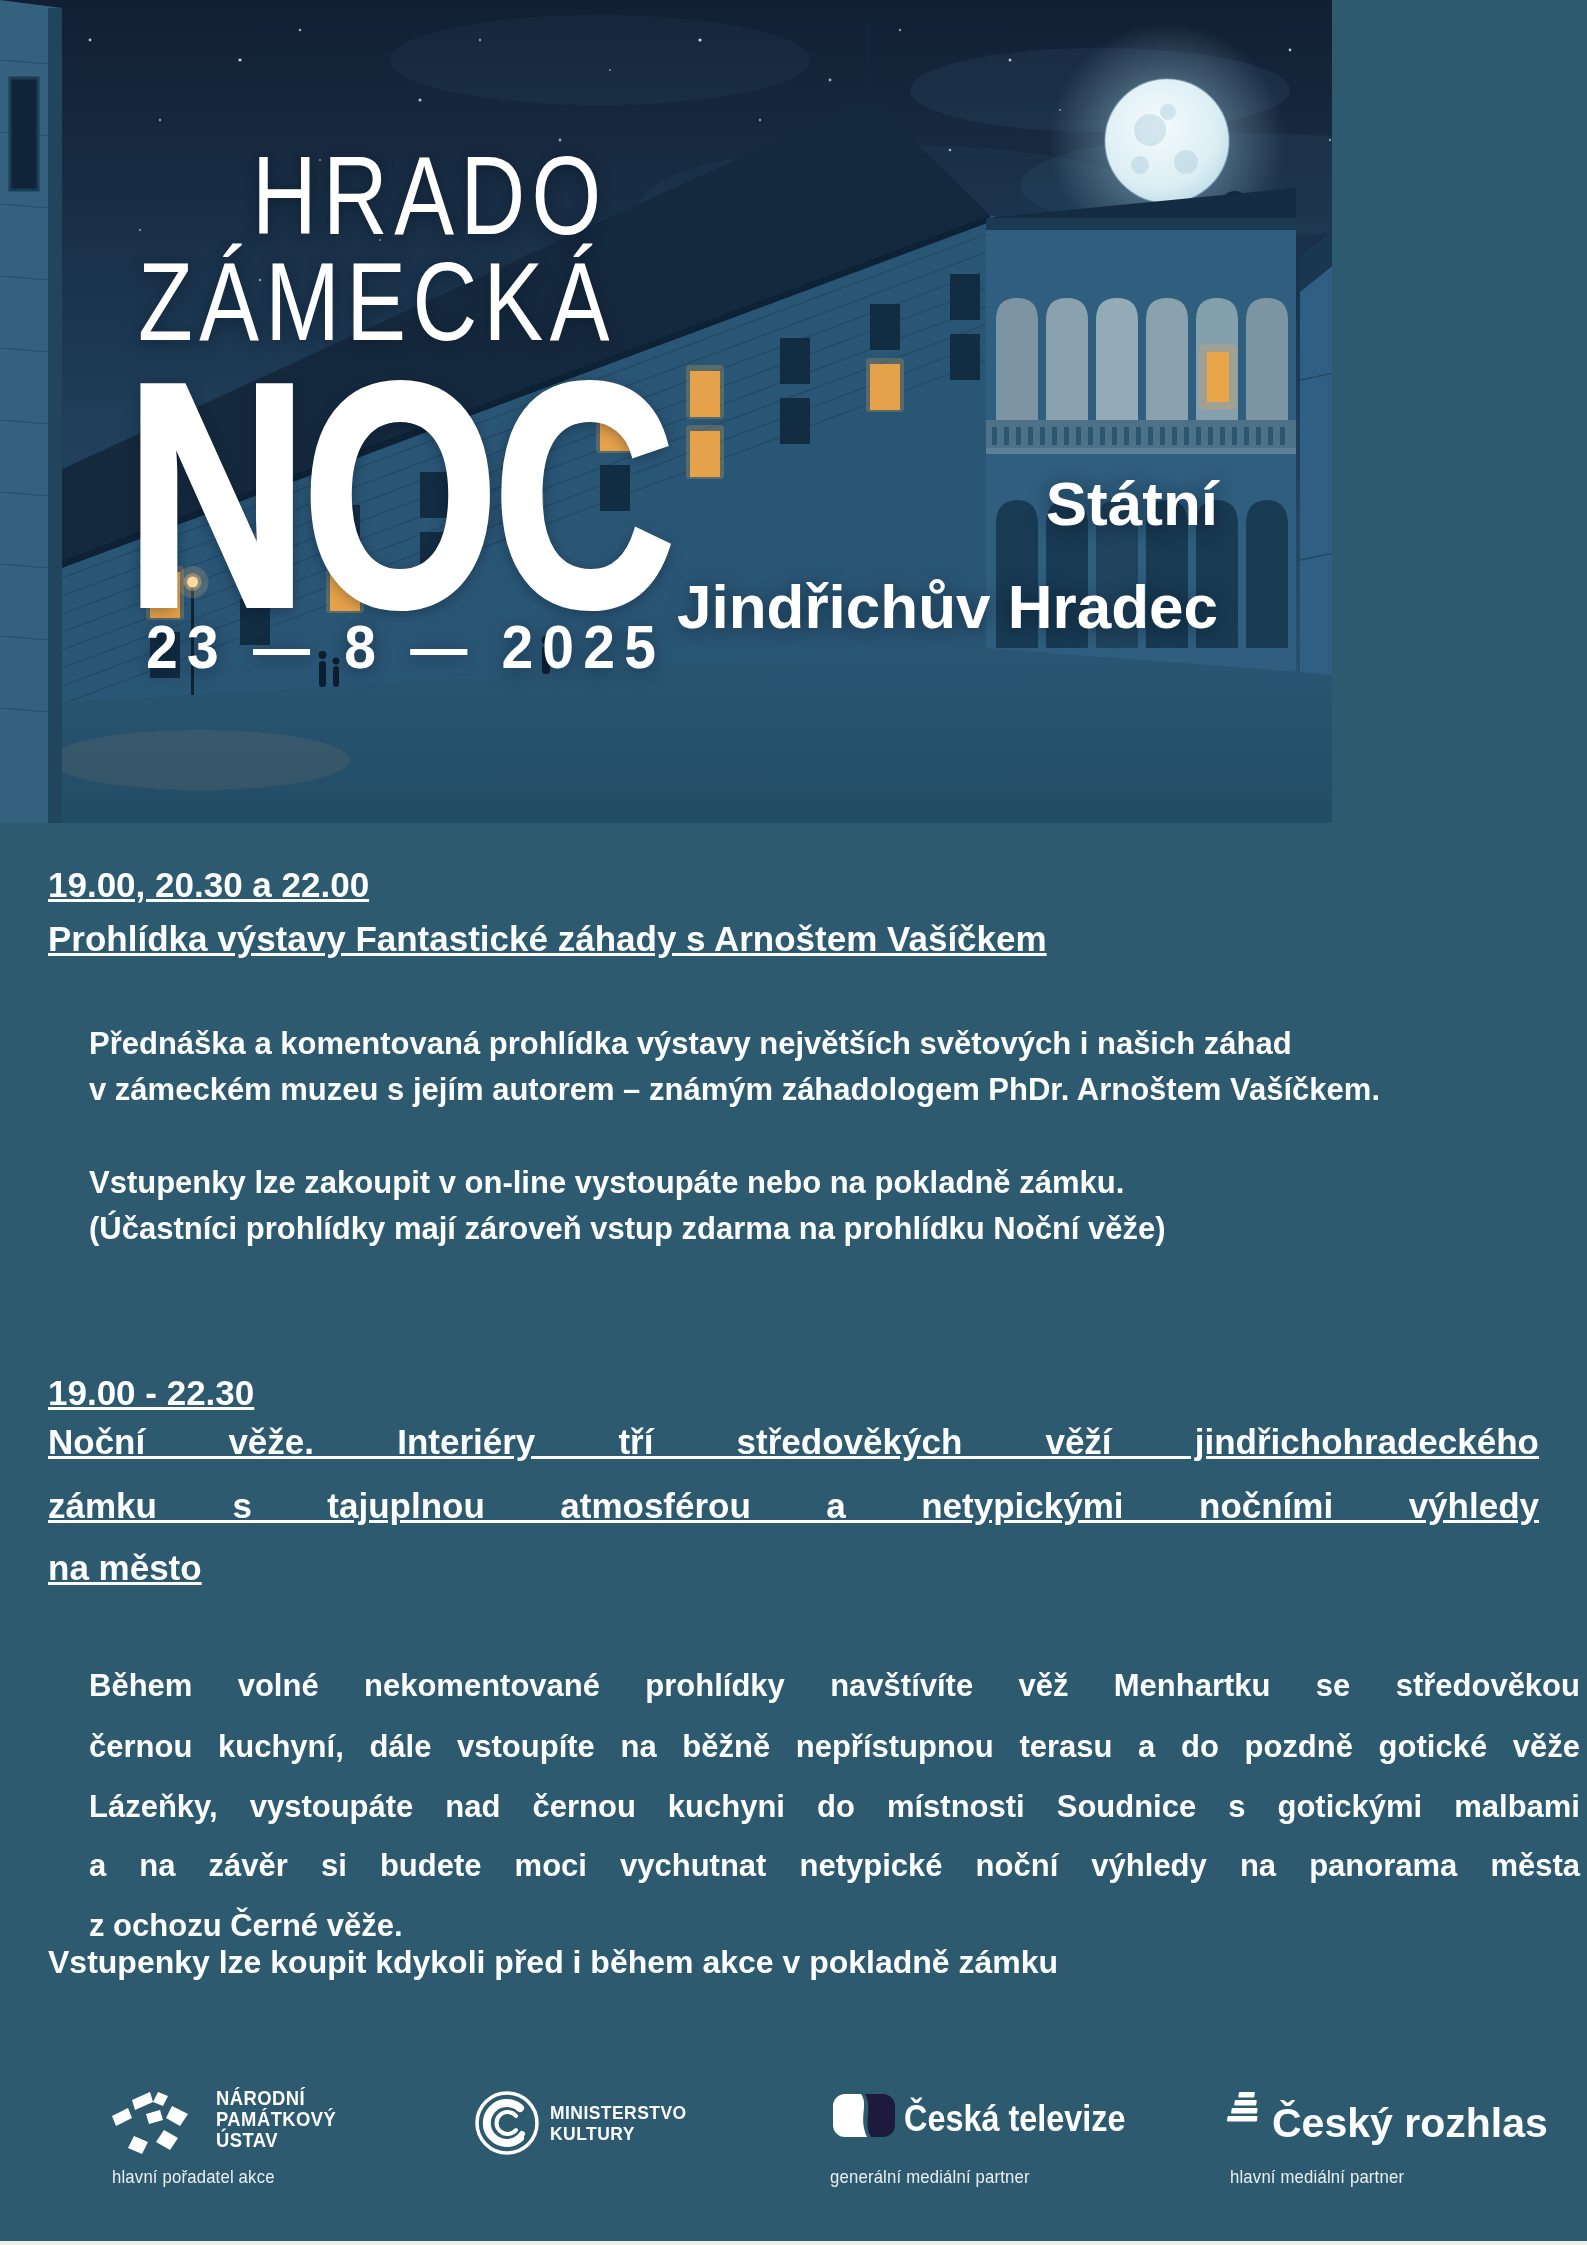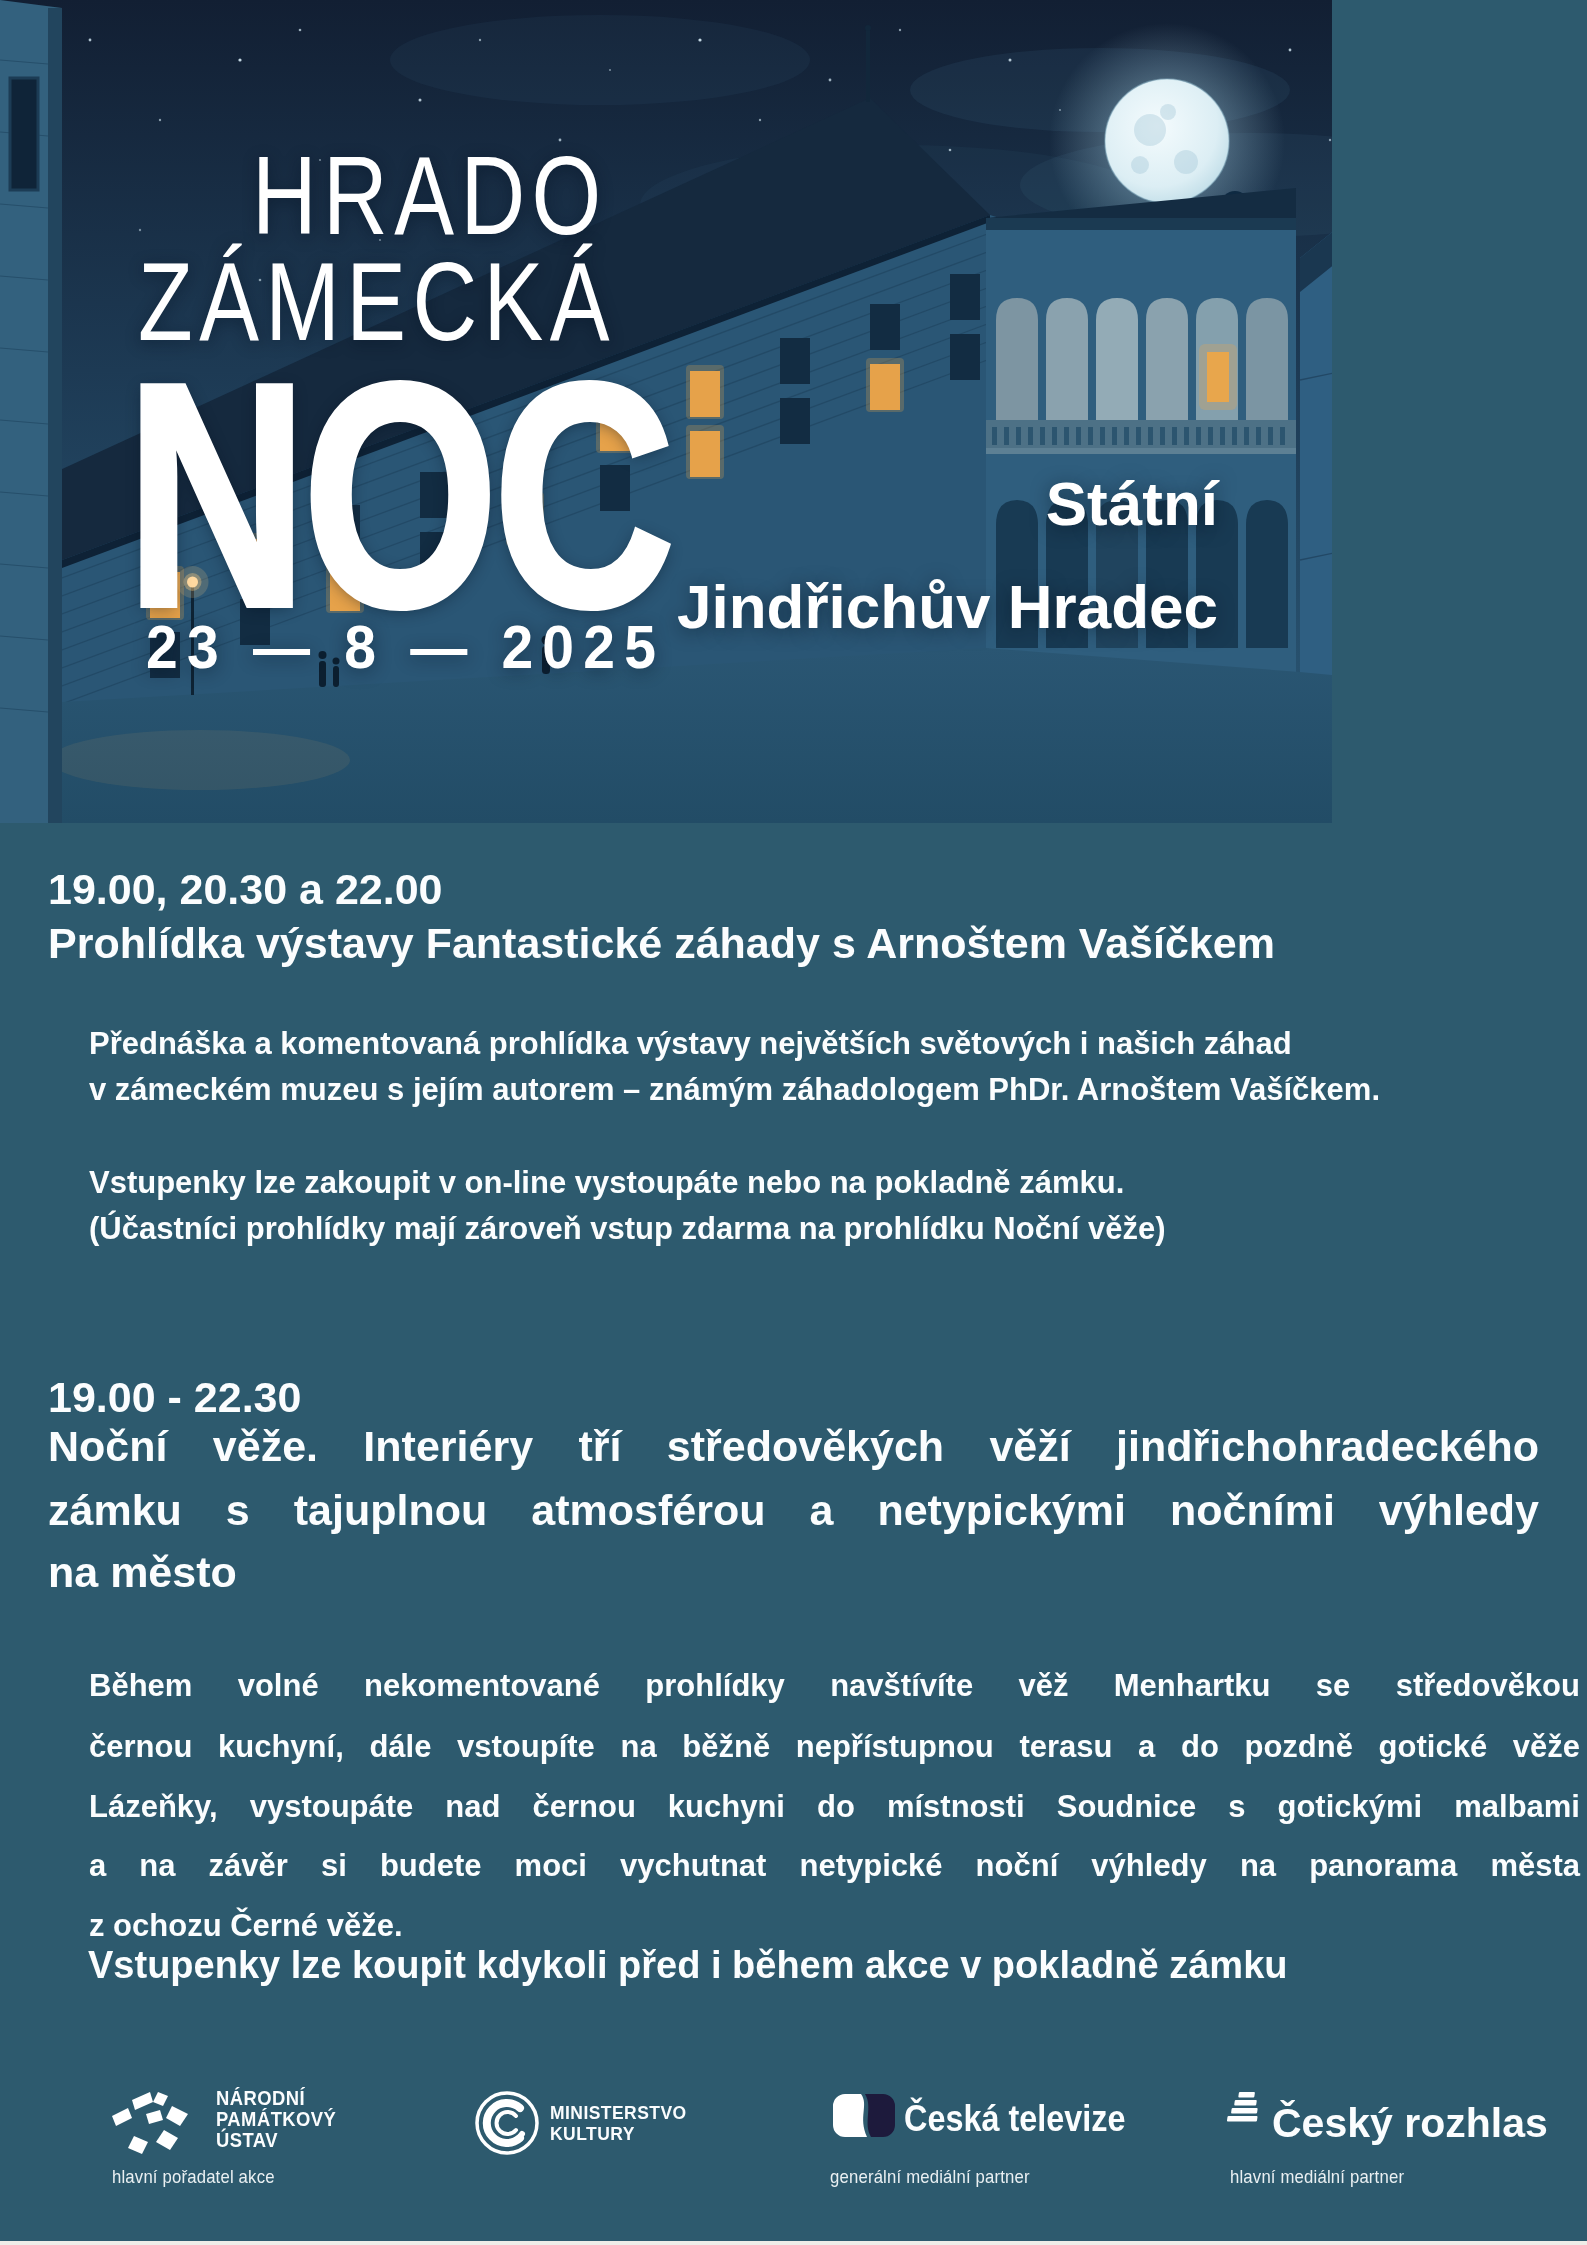--- a/index.html
+++ b/index.html
@@ -21,23 +21,23 @@
     -webkit-text-stroke:6px #ffffff;
     transform:scaleX(.79);transform-origin:left top;line-height:1;}
   .t-date{left:146px;top:616px;font-size:62px;font-weight:700;letter-spacing:10px;
     transform:scaleX(.92);transform-origin:left top;line-height:1;}
   .venue{position:absolute;top:452px;right:114px;text-align:right;
     font-size:62px;font-weight:700;line-height:103px;color:#ffffff;
     text-shadow:0 3px 18px rgba(4,16,30,.5);}
   
   .line{position:absolute;left:48px;width:1491px;white-space:nowrap;
     font-weight:700;color:#fbfdfe;}
-  .h{font-size:43px;}
+  .h{font-size:35px;text-decoration:underline;}
   .b{font-size:31px;margin-left:41px;}
-  .n{font-size:38px;margin-left:40px;}
+  .n{font-size:32px;}
   .just{text-align:justify;text-align-last:justify;}
   
   .abs{position:absolute;}
   .logo-text{font-weight:700;line-height:21px;letter-spacing:.5px;
     transform:scaleX(.92);transform-origin:left top;}
   .npu-text{font-size:20px;}
   .mk-text{font-size:19px;}
   .brand-name{font-weight:700;white-space:nowrap;}
   .ct-name{font-size:36px;transform:scaleX(.9);transform-origin:left top;}
   .cro-name{font-size:41px;}

